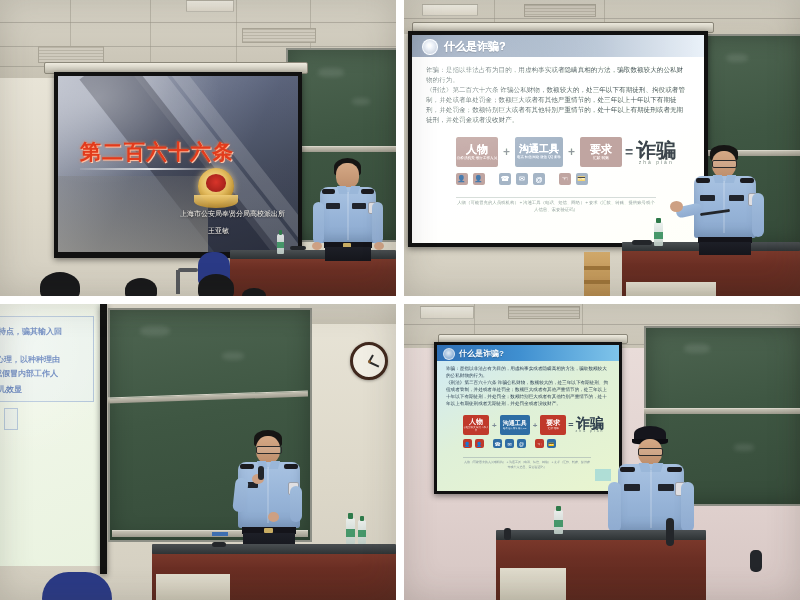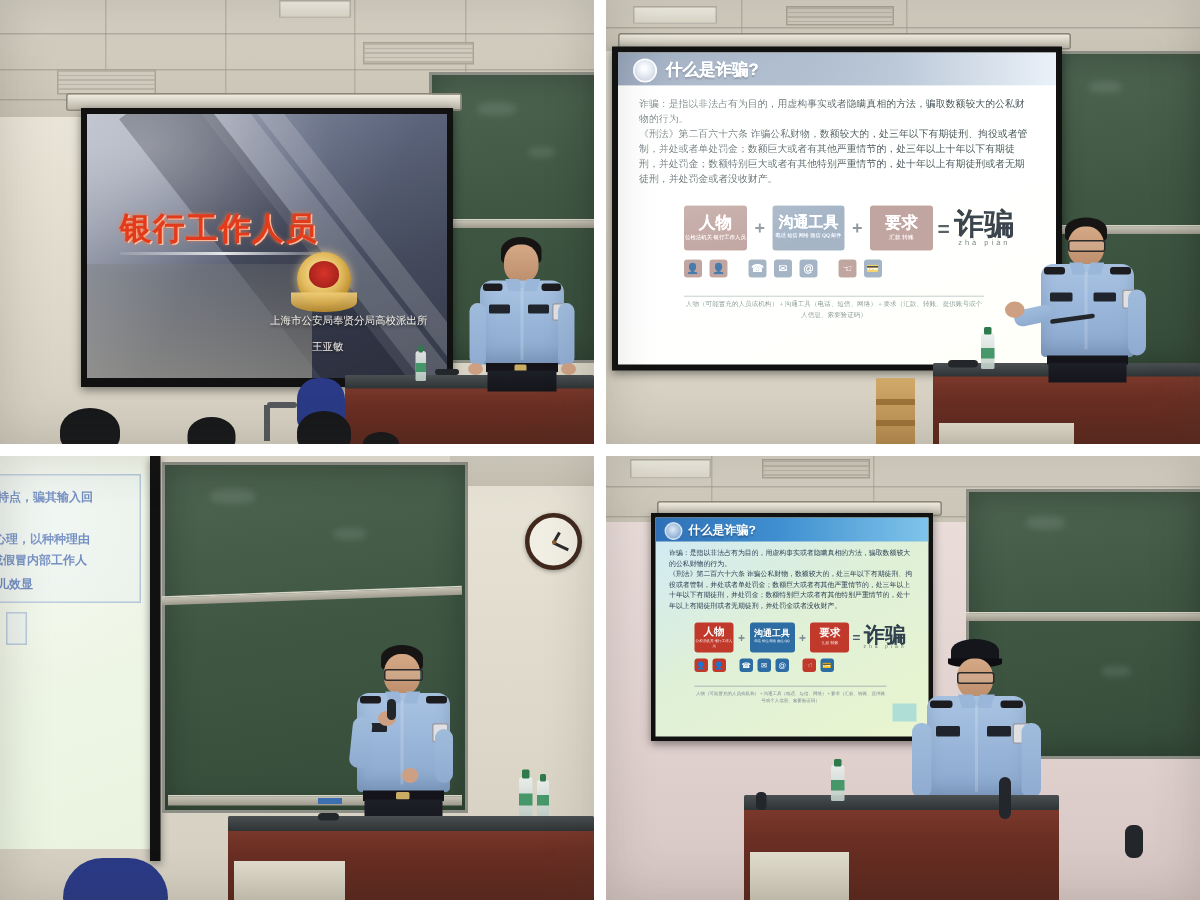--- a/index.html
+++ b/index.html
@@ -431,21 +431,21 @@
     <div class="screen-roller" style="position:absolute;left:44px;top:62px;width:262px;height:10px;"></div>
     <div class="layer screen-frame" style="left:54px;top:72px;width:248px;height:186px;"></div>
 
     <div class="slide slide-title" style="left:58px;top:76px;width:240px;height:176px;">
       <div class="stripe" style="left:150px;top:-40px;width:26px;height:260px;"></div>
       <div class="stripe" style="left:186px;top:-40px;width:14px;height:260px;"></div>
       <div class="stripe dark" style="left:96px;top:-40px;width:52px;height:260px;"></div>
       <div class="photo-band" style="width:150px;height:76px;"></div>
       <div class="glare" style="left:-20px;top:-20px;width:200px;height:140px;"></div>
 
-      <div class="title-cn" style="left:22px;top:62px;font-size:21px;">银行工作人员</div>
+      <div class="title-cn" style="left:22px;top:62px;font-size:21px;">第二百六十六条</div>
       <div class="title-underline" style="left:22px;top:92px;width:140px;"></div>
 
       <div class="emblem" style="left:140px;top:92px;width:36px;height:36px;">
         <div class="core"></div>
         <div class="wing"></div>
       </div>
 
       <div class="slide-sub" style="left:122px;top:133px;font-size:7px;">上海市公安局奉贤分局高校派出所</div>
       <div class="slide-sub" style="left:150px;top:150px;font-size:7px;">王亚敏</div>
     </div>

